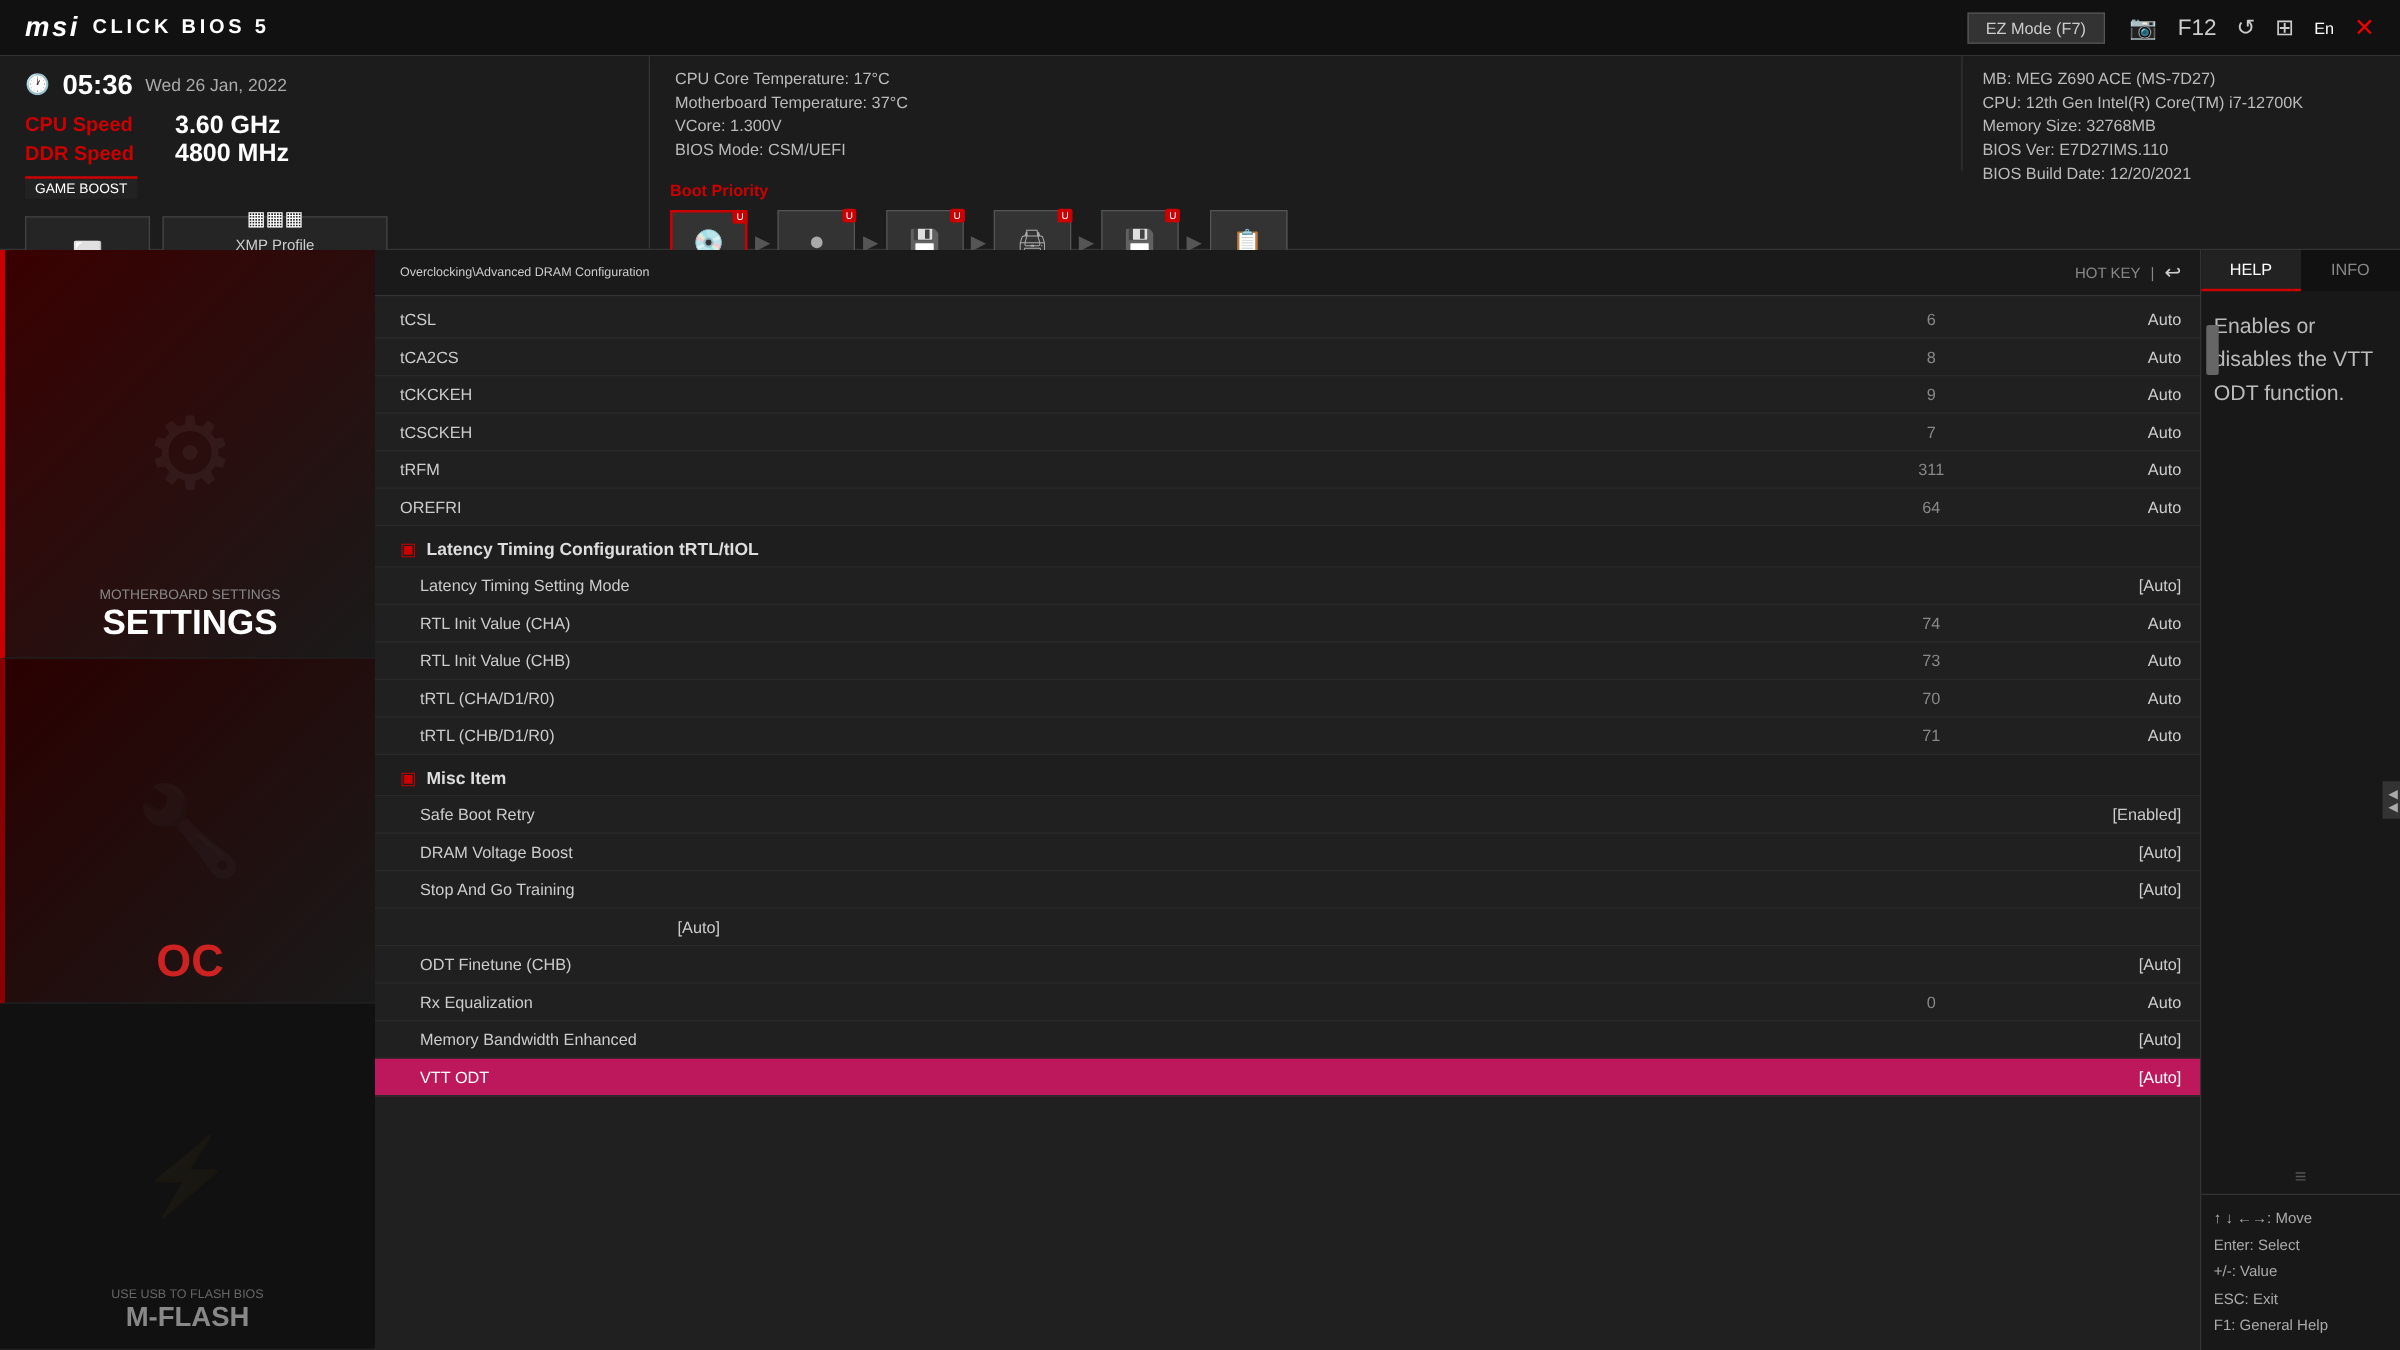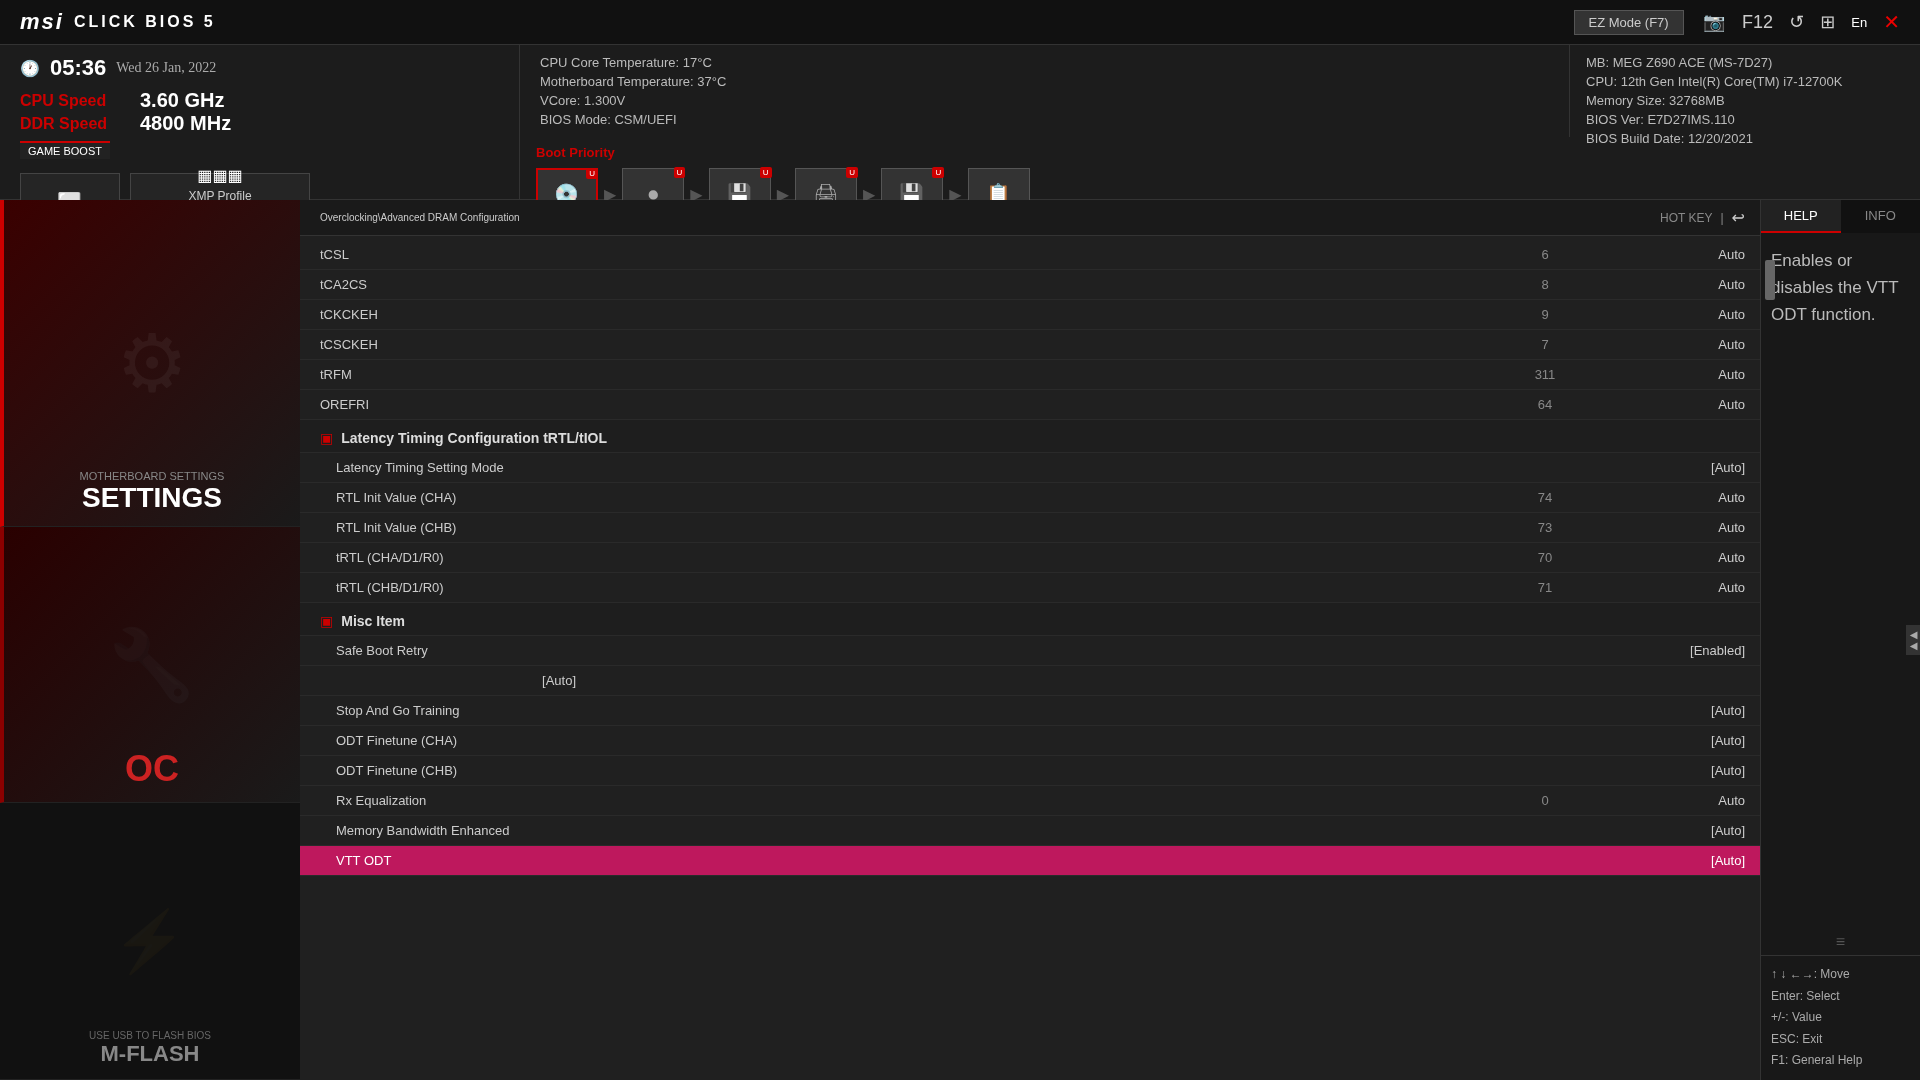--- a/index.html
+++ b/index.html
@@ -99,21 +99,20 @@
       margin-bottom: 8px;
     }
     .time-text {
       color: #fff;
       font-size: 22px;
       font-weight: bold;
     }
     .date-text {
       color: #aaa;
       font-size: 14px;
-      font-family: Liberation Serif, serif;
     }
     .speed-row {
       display: flex;
       align-items: center;
       gap: 20px;
     }
     .speed-label {
       color: #cc0000;
       font-size: 16px;
       font-weight: bold;
@@ -731,32 +730,32 @@
       <span class="section-title">Misc Item</span>
     </div>
 
     <div class="subsetting-row">
       <span class="setting-name">Safe Boot Retry</span>
       <span class="setting-value-num"></span>
       <span class="setting-value">[Enabled]</span>
     </div>
 
     <div class="subsetting-row">
+      <span class="setting-name">DRAM Voltage Boost</span>
       <span class="setting-value-num"></span>
       <span class="setting-value">[Auto]</span>
     </div>
 
     <div class="subsetting-row">
       <span class="setting-name">Stop And Go Training</span>
       <span class="setting-value-num"></span>
       <span class="setting-value">[Auto]</span>
     </div>
 
     <div class="subsetting-row">
-      <span class="setting-name">ODT Finetune (CHA)</span>
       <span class="setting-value-num"></span>
       <span class="setting-value">[Auto]</span>
     </div>
 
     <div class="subsetting-row">
       <span class="setting-name">ODT Finetune (CHB)</span>
       <span class="setting-value-num"></span>
       <span class="setting-value">[Auto]</span>
     </div>
 

